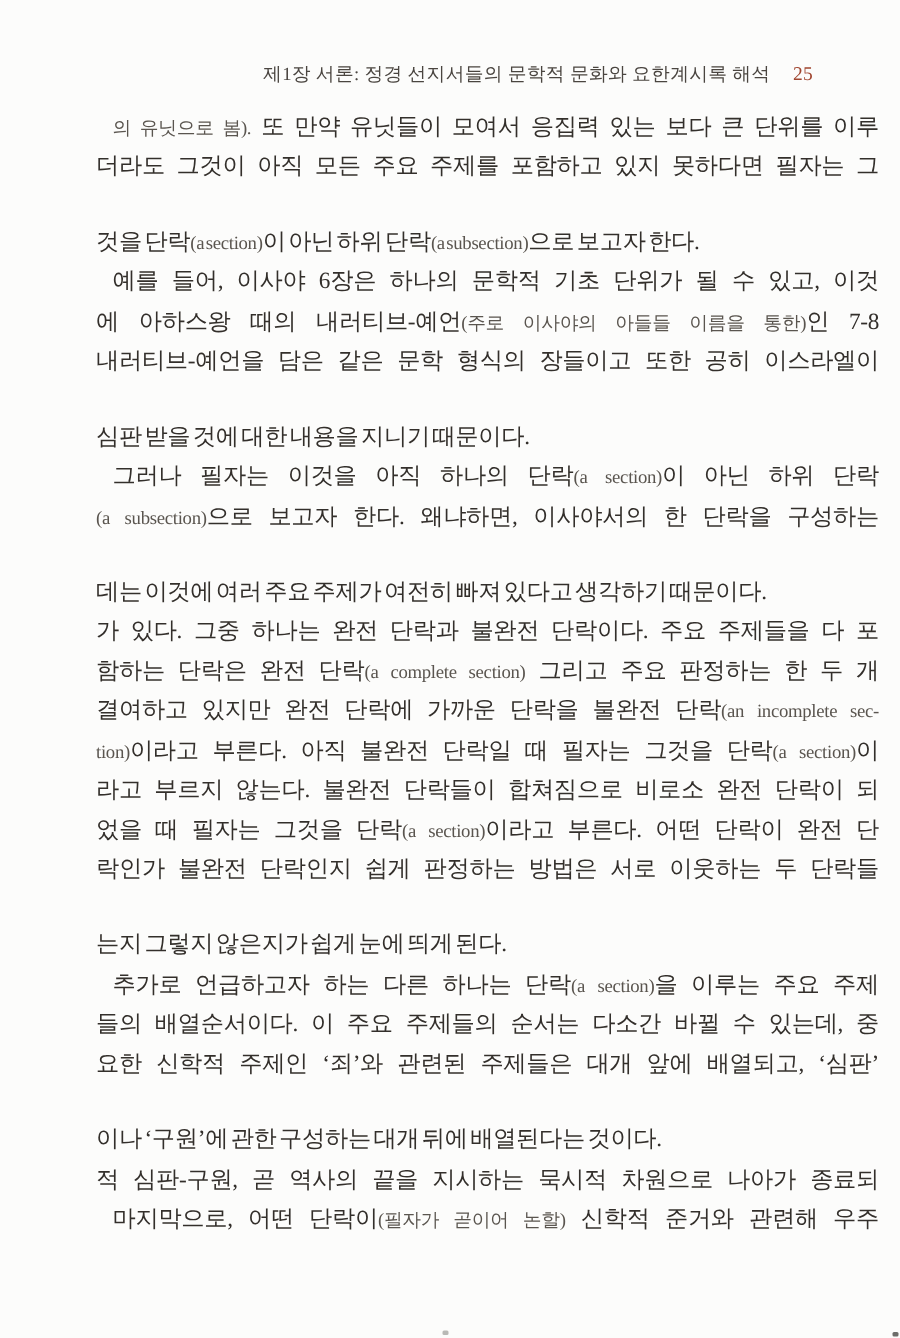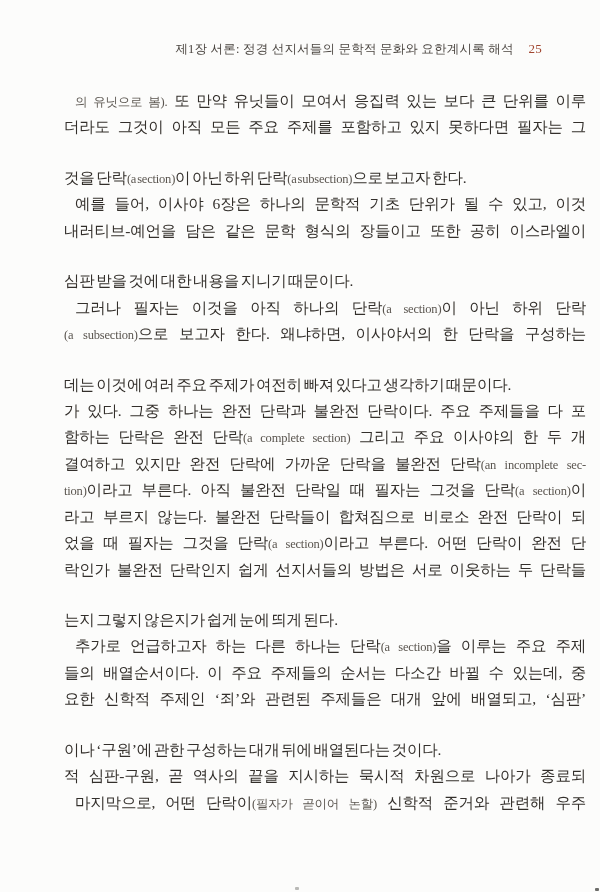--- a/index.html
+++ b/index.html
@@ -23,21 +23,21 @@
     white-space: nowrap;
   }
   .running-header .pagenum {
     color: var(--pnum, #a0452f);
     margin-left: 15px;
     font-size: 13px;
   }
   .body-block {
     position: absolute;
     left: 64px;
-    top: 88px;
+    top: 72px;
     width: 522px;
   }
   .line {
     height: 26.45px;
     line-height: 26.45px;
     font-size: 15.5px;
     color: var(--body, #332f2b);
     text-align: justify;
     text-align-last: justify;
     word-spacing: -2px;
@@ -62,32 +62,33 @@
 
 <div class="page" style="--bg: #fcfcfb; --body: #332f2b; --small: #5a554f; --header: #4a4540; --pnum: #a0452f;">
   <div class="running-header">
     <span>제1장  서론: 정경 선지서들의 문학적 문화와 요한계시록 해석</span><span class="pagenum">25</span>
   </div>
   <div class="body-block">
       <div class="line indent"><span class="sm">의 유닛으로 봄).</span><span> 또 만약 유닛들이 모여서 응집력 있는 보다 큰 단위를 이루</span></div>
       <div class="line"><span>더라도 그것이 아직 모든 주요 주제를 포함하고 있지 못하다면 필자는 그</span></div>
       <div class="line no-fill"><span>것을 단락</span><span class="sm">(a section)</span><span>이 아닌 하위 단락</span><span class="sm">(a subsection)</span><span>으로 보고자 한다.</span></div>
       <div class="line indent"><span>예를 들어, 이사야 6장은 하나의 문학적 기초 단위가 될 수 있고, 이것</span></div>
+      <div class="line"><span>에 아하스왕 때의 내러티브-예언</span><span class="sm">(주로 이사야의 아들들 이름을 통한)</span><span>인 7-8</span></div>
       <div class="line"><span>내러티브-예언을 담은 같은 문학 형식의 장들이고 또한 공히 이스라엘이</span></div>
       <div class="line no-fill"><span>심판 받을 것에 대한 내용을 지니기 때문이다.</span></div>
       <div class="line indent"><span>그러나 필자는 이것을 아직 하나의 단락</span><span class="sm">(a section)</span><span>이 아닌 하위 단락</span></div>
       <div class="line"><span class="sm">(a subsection)</span><span>으로 보고자 한다. 왜냐하면, 이사야서의 한 단락을 구성하는</span></div>
       <div class="line no-fill"><span>데는 이것에 여러 주요 주제가 여전히 빠져 있다고 생각하기 때문이다.</span></div>
       <div class="line"><span>가 있다. 그중 하나는 완전 단락과 불완전 단락이다. 주요 주제들을 다 포</span></div>
-      <div class="line"><span>함하는 단락은 완전 단락</span><span class="sm">(a complete section)</span><span> 그리고 주요 이사야의 한 두 개</span></div>
+      <div class="line"><span>함하는 단락은 완전 단락</span><span class="sm">(a complete section)</span><span> 그리고 주요 판정하는 한 두 개</span></div>
       <div class="line"><span>결여하고 있지만 완전 단락에 가까운 단락을 불완전 단락</span><span class="sm">(an incomplete sec-</span></div>
       <div class="line"><span class="sm">tion)</span><span>이라고 부른다. 아직 불완전 단락일 때 필자는 그것을 단락</span><span class="sm">(a section)</span><span>이</span></div>
       <div class="line"><span>라고 부르지 않는다. 불완전 단락들이 합쳐짐으로 비로소 완전 단락이 되</span></div>
       <div class="line"><span>었을 때 필자는 그것을 단락</span><span class="sm">(a section)</span><span>이라고 부른다. 어떤 단락이 완전 단</span></div>
-      <div class="line"><span>락인가 불완전 단락인지 쉽게 선지서들의 방법은 서로 이웃하는 두 단락들</span></div>
+      <div class="line"><span>락인가 불완전 단락인지 쉽게 판정하는 방법은 서로 이웃하는 두 단락들</span></div>
       <div class="line no-fill"><span>는지 그렇지 않은지가 쉽게 눈에 띄게 된다.</span></div>
       <div class="line indent"><span>추가로 언급하고자 하는 다른 하나는 단락</span><span class="sm">(a section)</span><span>을 이루는 주요 주제</span></div>
       <div class="line"><span>들의 배열순서이다. 이 주요 주제들의 순서는 다소간 바뀔 수 있는데, 중</span></div>
       <div class="line"><span>요한 신학적 주제인 ‘죄’와 관련된 주제들은 대개 앞에 배열되고, ‘심판’</span></div>
       <div class="line no-fill"><span>이나 ‘구원’에 관한 구성하는 대개 뒤에 배열된다는 것이다.</span></div>
       <div class="line"><span>적 심판-구원, 곧 역사의 끝을 지시하는 묵시적 차원으로 나아가 종료되</span></div>
       <div class="line indent"><span>마지막으로, 어떤 단락이</span><span class="sm">(필자가 곧이어 논할)</span><span> 신학적 준거와 관련해 우주</span></div>
     </div>
   <div class="speck speck-1"></div>
   <div class="speck speck-2"></div>

